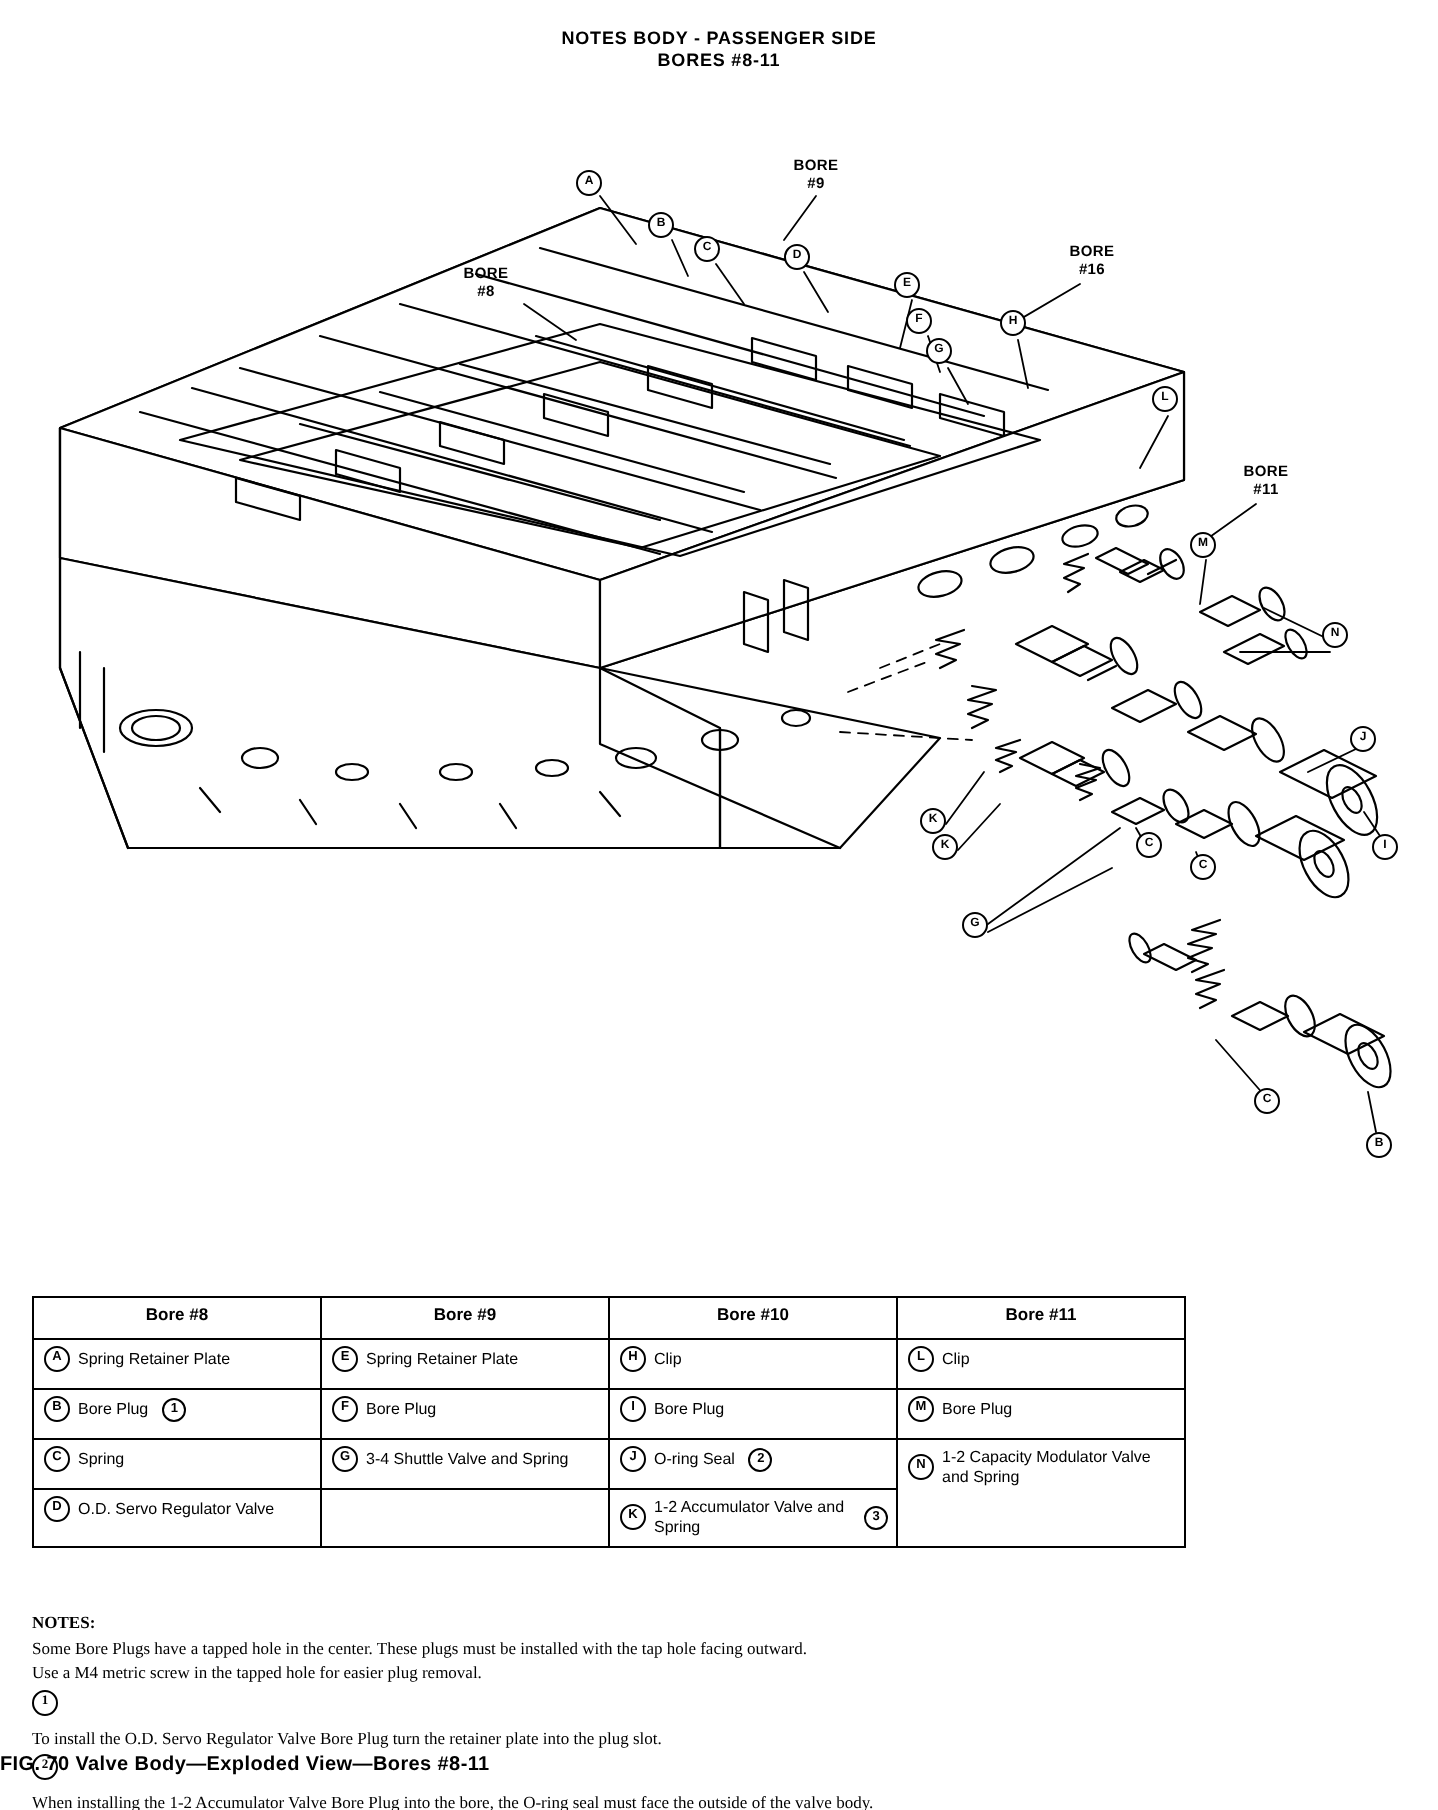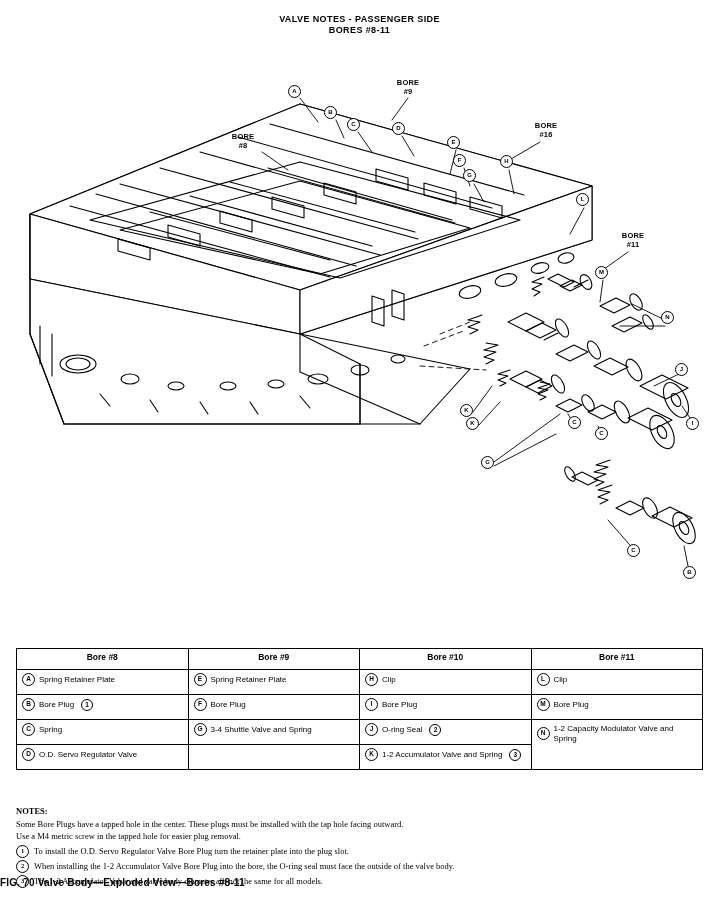--- a/index.html
+++ b/index.html
@@ -24,21 +24,21 @@
   
   .badge{
     position:absolute;width:13px;height:13px;border:1px solid #000;border-radius:50%;
     font-size:7px;line-height:12px;text-align:center;font-weight:bold;background:#fff;
   }
   .badge.sm{width:11px;height:11px;line-height:10px;font-size:6px;}
 
   
   .tbl-wrap{position:absolute;left:16px;top:648px;width:687px;}
   table.bores{
-    border-collapse:collapse;width:687px;table-layout:fixed;
+    border-collapse:collapse;width:577px;table-layout:fixed;
     border:1.6px solid #000;
   }
   table.bores th,table.bores td{
     border:1px solid #000;vertical-align:top;
   }
   table.bores th{
     font-size:8.5px;font-weight:bold;text-align:center;padding:3px 0 3px;height:14px;
   }
   table.bores td{
     font-size:8px;padding:3px 4px 4px 5px;height:17px;
@@ -52,37 +52,37 @@
   .nbadge{
     display:inline-block;min-width:10px;width:10px;height:10px;border:1px solid #000;border-radius:50%;
     font-size:6.5px;line-height:9px;text-align:center;font-weight:bold;margin-left:3px;
   }
 
   
   .notes{position:absolute;left:16px;top:806px;width:690px;font-family:Liberation Serif, serif;}
   .notes-h{font-size:8.5px;font-weight:bold;margin-bottom:2px;}
   .note-line{font-size:8.5px;line-height:12px;}
   .numlist{margin-top:2px;}
-  .numrow{display:flex;gap:5px;align-items:center;font-size:8.5px;line-height:12px;margin-bottom:1px;}
+  .numrow{display:flex;gap:5px;align-items:flex-start;font-size:8.5px;line-height:12px;margin-bottom:1px;flex-direction:column;}
   .numrow .nb{
     flex:0 0 auto;width:11px;height:11px;border:1px solid #000;border-radius:50%;
     font-size:6.5px;line-height:10px;text-align:center;font-weight:bold;margin-top:1px;
   }
   .figcap{
     position:absolute;left:0;top:877px;width:719px;text-align:left;
     font-size:10px;font-weight:bold;letter-spacing:.2px;
   }
 </style>
 </head>
 <body>
 
 <div class="page">
 
   <div class="fig-title">
-    <div>VALVE NOTES - PASSENGER SIDE</div>
+    <div>NOTES BODY - PASSENGER SIDE</div>
     <div>BORES #8-11</div>
   </div>
 
   <div class="illus">
     <svg width="719" height="600" viewBox="0 0 719 600">
       <g fill="none" stroke="#000" stroke-width="1.1" stroke-linejoin="round" stroke-linecap="round">
 
         <path d="M300 70 L592 152 L592 206 L300 300 L30 245 L30 180 Z" fill="#fff"></path>
         <path d="M30 180 L300 70 L592 152 L300 256 Z" fill="#fff"></path>
         <path d="M30 180 L30 245 L300 300 L300 256 Z" fill="#fff"></path>

